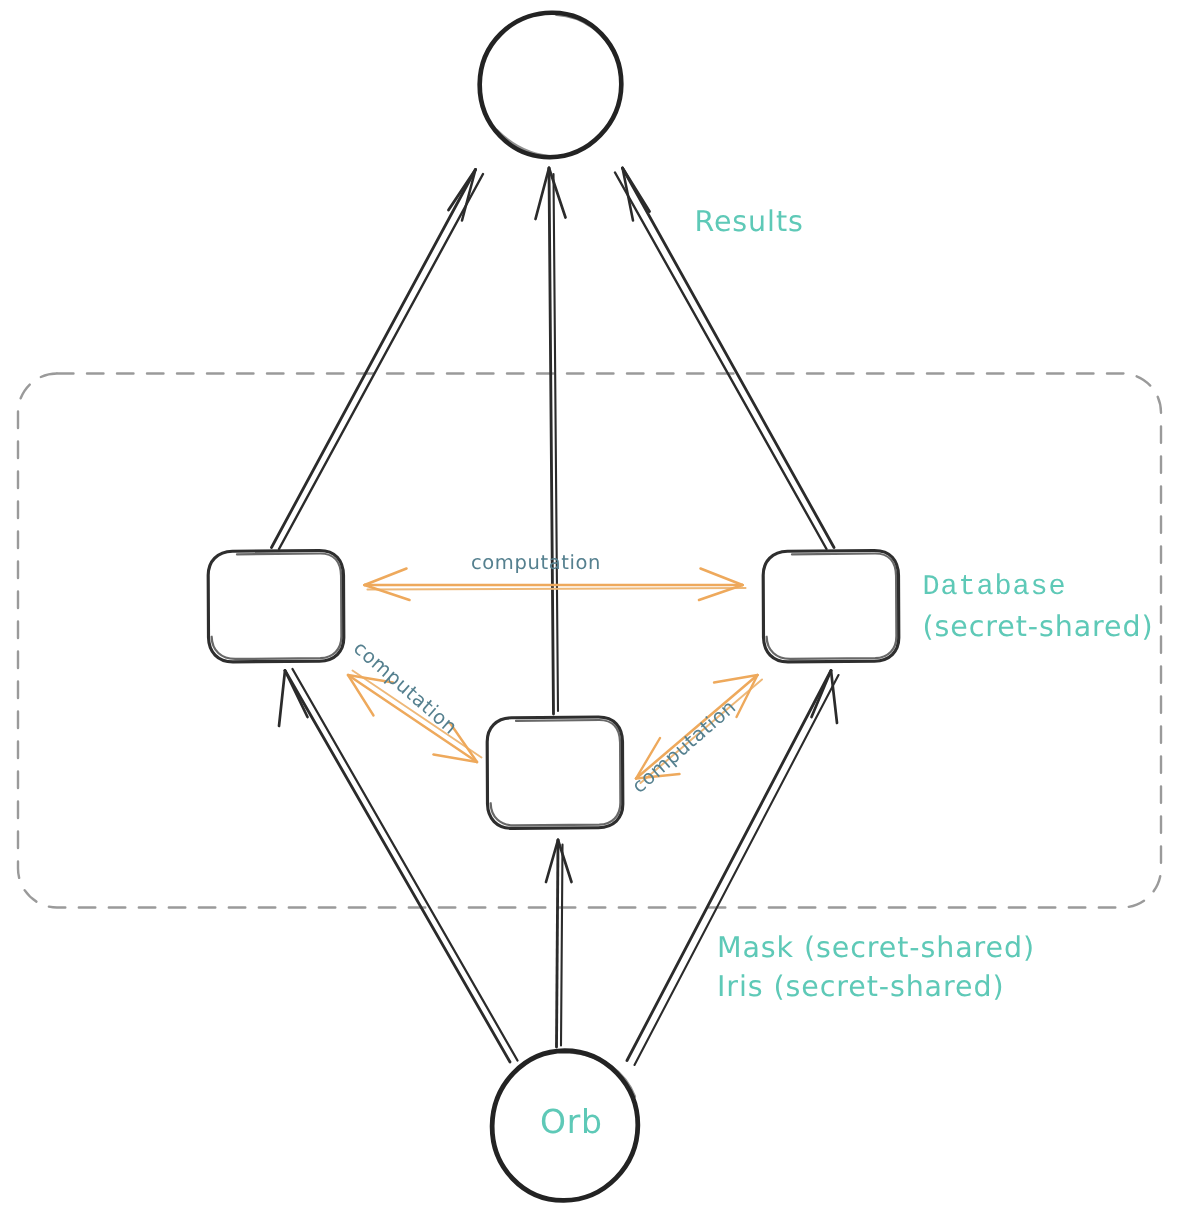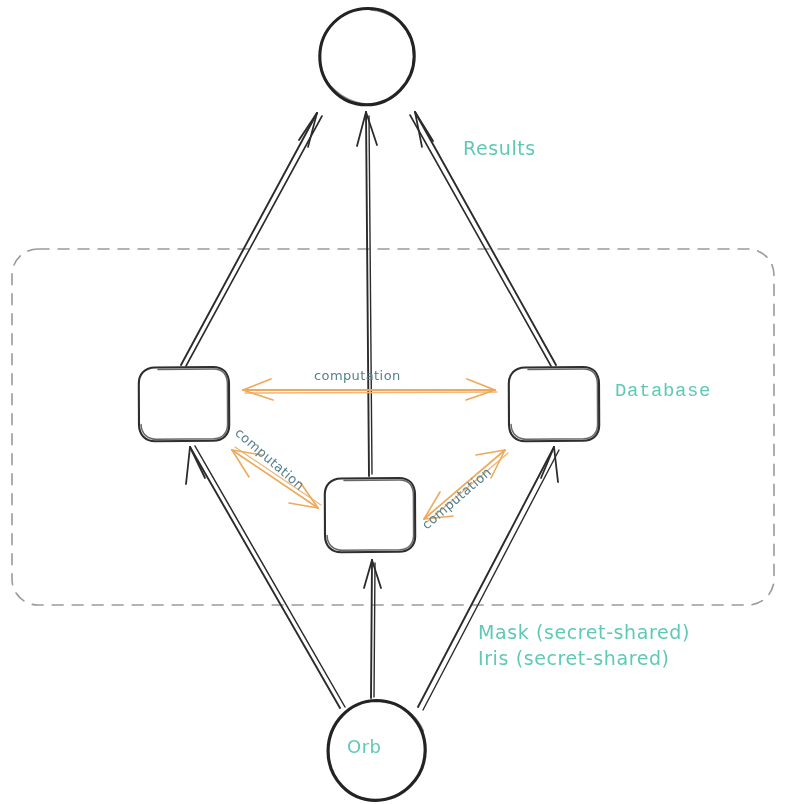--- a/index.html
+++ b/index.html
@@ -32,22 +32,23 @@
     pointer-events: none;
   }
   .teal-label {
     color: #5ec9b7;
     font-size: 19px;
     line-height: 25px;
     letter-spacing: 0.6px;
   }
   .orb-label {
     color: #5ec9b7;
-    font-size: 18px;
+    font-size: 22px;
     letter-spacing: 0.5px;
+    margin-left: 13px;
   }
   .comp-label {
     color: #55808f;
     font-size: 13px;
     letter-spacing: 0.4px;
   }
   .comp-rot-left {
     transform: rotate(41deg);
     transform-origin: 0 0;
   }
@@ -212,20 +213,21 @@
       <path d="M505,450 L476,455" fill="none" stroke="#eea95c" stroke-width="1.6" stroke-linecap="round"></path>
       <path d="M505,450 L491,478" fill="none" stroke="#eea95c" stroke-width="1.6" stroke-linecap="round"></path>
     </g>
 
   </svg>
 
   <div class="label teal-label" style="left:463px; top:136px;">Results</div>
 
   <div class="label teal-label" style="left:615px; top:379px;font-family:Liberation Mono, monospace;">Database</div>
 
+  <div class="label teal-label" style="left:615px; top:406px;">(secret-shared)</div>
 
   <div class="label teal-label" style="left:478px; top:646px;">Iris (secret-shared)</div>
 
   <div class="label teal-label" style="left:478px; top:620px;">Mask (secret-shared)</div>
 
   <div class="label orb-label" style="left:347px; top:736px;">Orb</div>
 
   <div class="label comp-label" style="left:314px; top:368px;">computation</div>
 
   <div class="label comp-label comp-rot-left" style="left:242px; top:425px;">computation</div>

